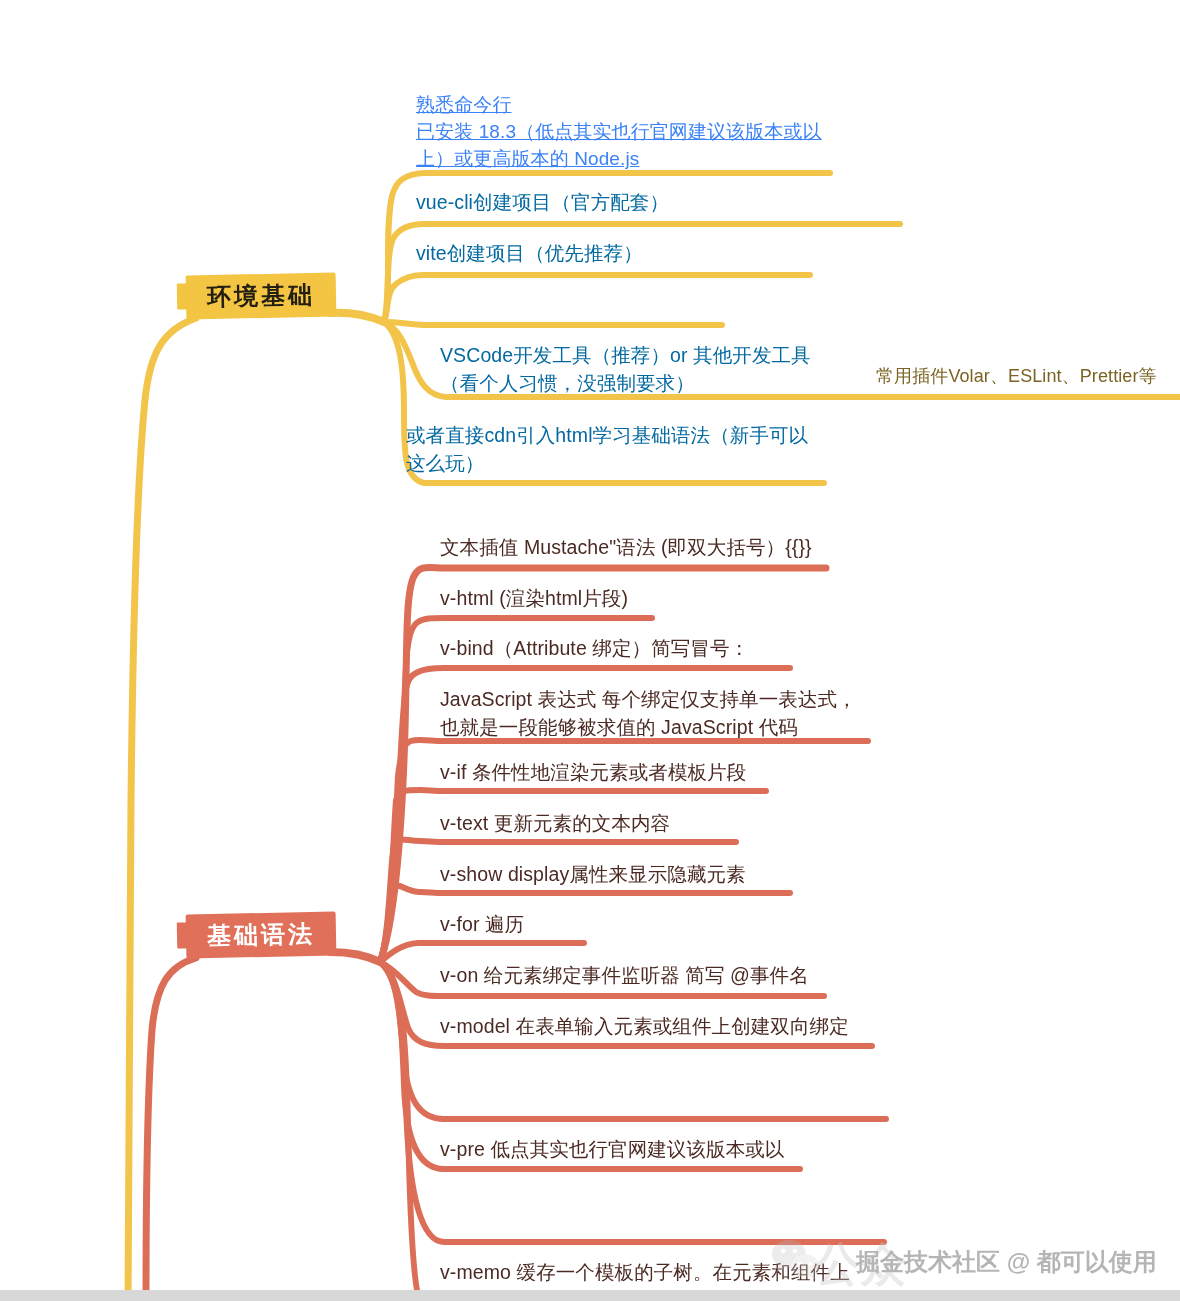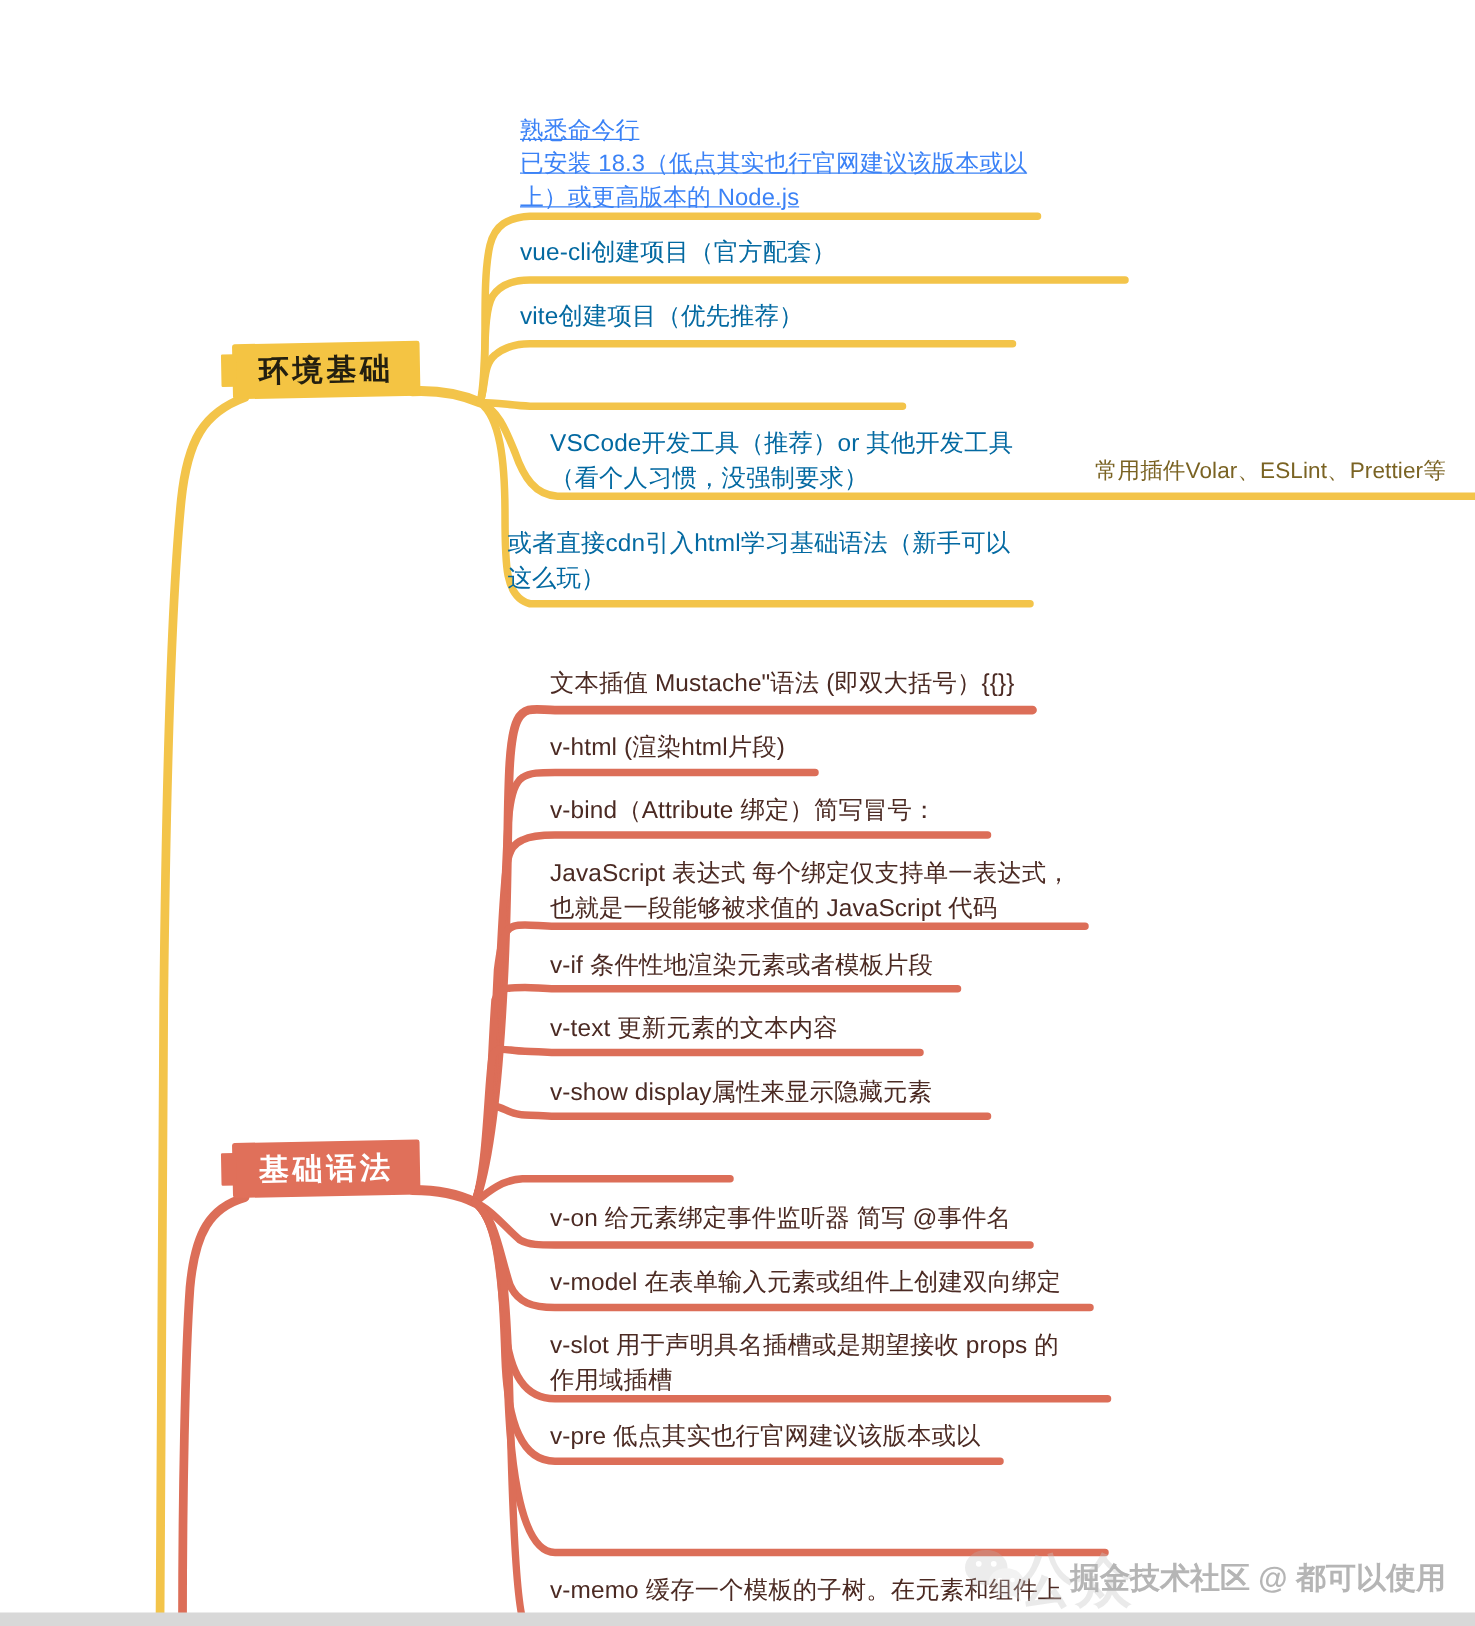--- a/index.html
+++ b/index.html
@@ -222,27 +222,26 @@
 
   <div class="leaf r" style="left:440px; top:686px; width:430px;">JavaScript 表达式 每个绑定仅支持单一表达式，
 也就是一段能够被求值的 JavaScript 代码</div>
 
   <div class="leaf r" style="left:440px; top:759px; width:430px;">v-if 条件性地渲染元素或者模板片段</div>
 
   <div class="leaf r" style="left:440px; top:810px; width:430px;">v-text 更新元素的文本内容</div>
 
   <div class="leaf r" style="left:440px; top:861px; width:430px;">v-show  display属性来显示隐藏元素</div>
 
+  <div class="leaf r" style="left:440px; top:911px; width:430px;">v-for 遍历</div>
 
   <div class="leaf r" style="left:440px; top:962px; width:430px;">v-on 给元素绑定事件监听器 简写 @事件名</div>
 
   <div class="leaf r" style="left:440px; top:1013px; width:440px;">v-model 在表单输入元素或组件上创建双向绑定</div>
 
-  <div class="leaf r" style="left:440px; top:1063px; width:430px;">v-slot 用于声明具名插槽或是期望接收 props 的
-作用域插槽</div>
 
   <div class="leaf r" style="left:440px; top:1136px; width:430px;">v-pre 低点其实也行官网建议该版本或以</div>
 
 
   <div class="leaf r" style="left:440px; top:1259px; width:430px;">v-memo 缓存一个模板的子树。在元素和组件上
 都可以使用。仅在 3.2+ 中支持</div>
 
   <div id="watermark">
     <svg class="wm-chat" viewBox="0 0 52 44" xmlns="http://www.w3.org/2000/svg">
       <ellipse cx="19" cy="16" rx="17" ry="14" fill="#b9b9b9"></ellipse>

